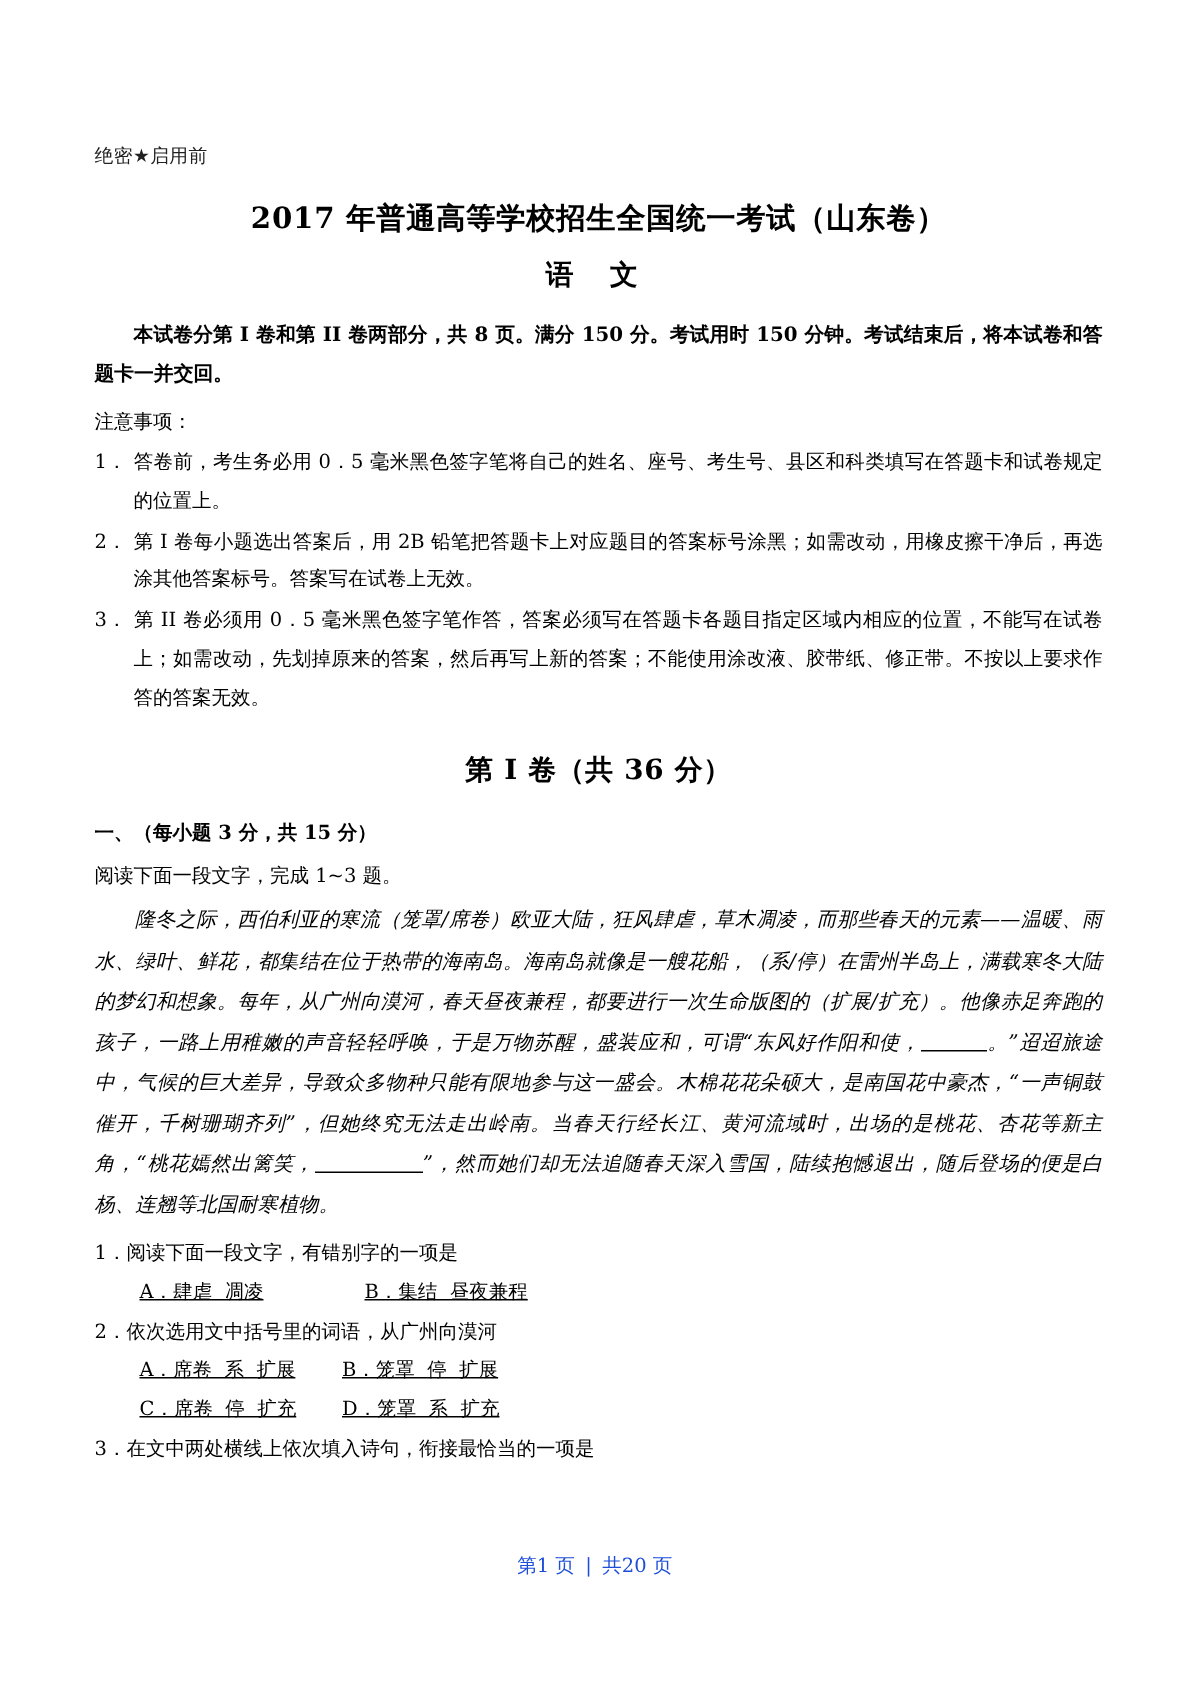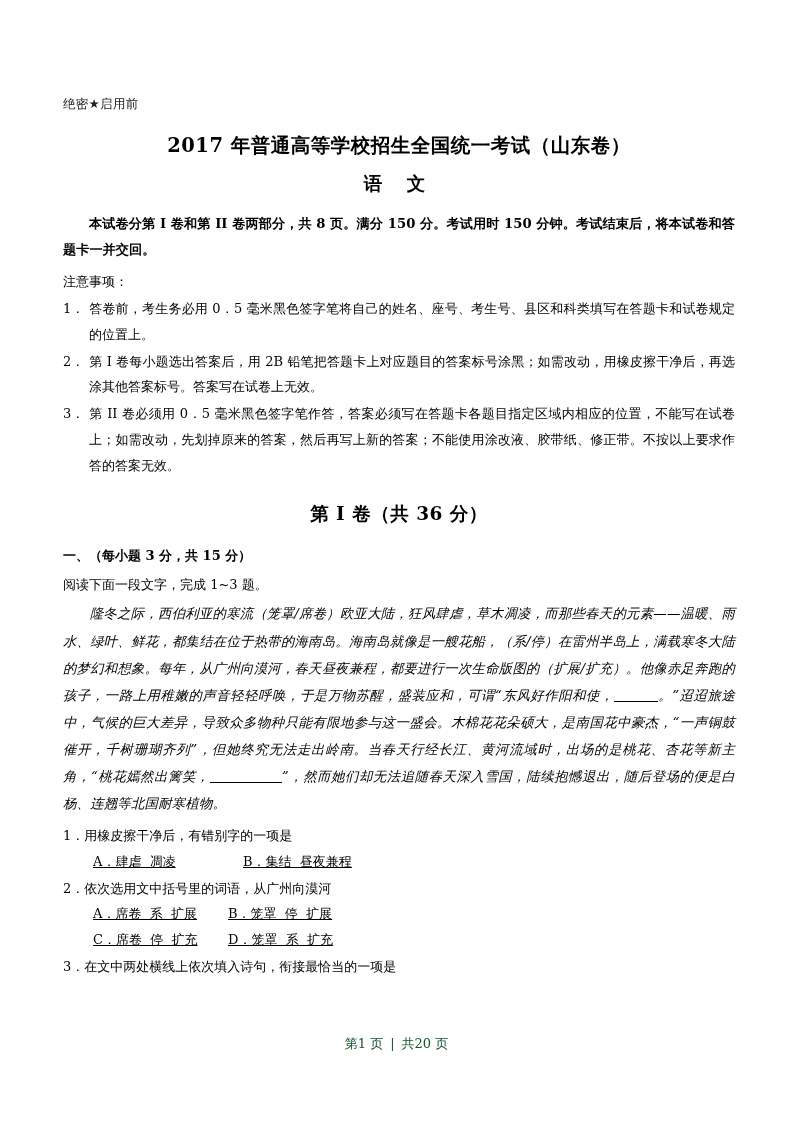--- a/index.html
+++ b/index.html
@@ -163,21 +163,21 @@
   .opts-q3 .opt { min-width: 290px; }
 
   
   .footer {
     position: absolute;
     left: 0;
     top: 1035px;
     width: 793px;
     text-align: center;
     font-size: 13px;
-    color: #14532d;
+    color: #1d4ed8;
     font-family: "DejaVu Serif", "Liberation Serif", serif;
   }
   .footer .sep { margin: 0 7px; }
 </style>
 </head>
 <body>
 
 <div class="page">
   <div class="content">
 
@@ -201,21 +201,21 @@
     </div>
 
     <div class="volume-heading">第 I 卷（共 36 分）</div>
 
     <div class="section-heading">一、（每小题 3 分，共 15 分）</div>
     <div class="section-instruction">阅读下面一段文字，完成 1~3 题。</div>
 
     <div class="passage"><span>隆冬之际，西伯利亚的寒流（笼罩/席卷）欧亚大陆，狂风肆虐，草木凋凌，而那些春天的元素——温暖、雨水、绿叶、鲜花，都集结在位于热带的海南岛。海南岛就像是一艘花船，（系/停）在雷州半岛上，满载寒冬大陆的梦幻和想象。每年，从广州向漠河，春天昼夜兼程，都要进行一次生命版图的（扩展/扩充）。他像赤足奔跑的孩子，一路上用稚嫩的声音轻轻呼唤，于是万物苏醒，盛装应和，可谓“东风好作阳和使，</span><span class="blank-short"></span><span>。”迢迢旅途中，气候的巨大差异，导致众多物种只能有限地参与这一盛会。木棉花花朵硕大，是南国花中豪杰，“一声铜鼓催开，千树珊瑚齐列”，但她终究无法走出岭南。当春天行经长江、黄河流域时，出场的是桃花、杏花等新主角，“桃花嫣然出篱笑，</span><span class="blank-long"></span><span>”，然而她们却无法追随春天深入雪国，陆续抱憾退出，随后登场的便是白杨、连翘等北国耐寒植物。</span></div>
 
     <div class="question">
-      <div class="q-stem"><span>1．</span><span>用橡皮擦干净后，有错别字的一项是</span></div>
+      <div class="q-stem"><span>1．</span><span>阅读下面一段文字，有错别字的一项是</span></div>
       <div class="q-options opts-q1">
         <div class="opt-row"><span class="opt">A．肆虐  凋凌</span><span class="opt">B．集结  昼夜兼程</span></div>
       </div>
     </div>
 
     <div class="question">
       <div class="q-stem"><span>2．</span><span>依次选用文中括号里的词语，从广州向漠河</span></div>
       <div class="q-options opts-q2">
         <div class="opt-row"><span class="opt">A．席卷  系  扩展</span><span class="opt">B．笼罩  停  扩展</span></div>
         <div class="opt-row"><span class="opt">C．席卷  停  扩充</span><span class="opt">D．笼罩  系  扩充</span></div>

